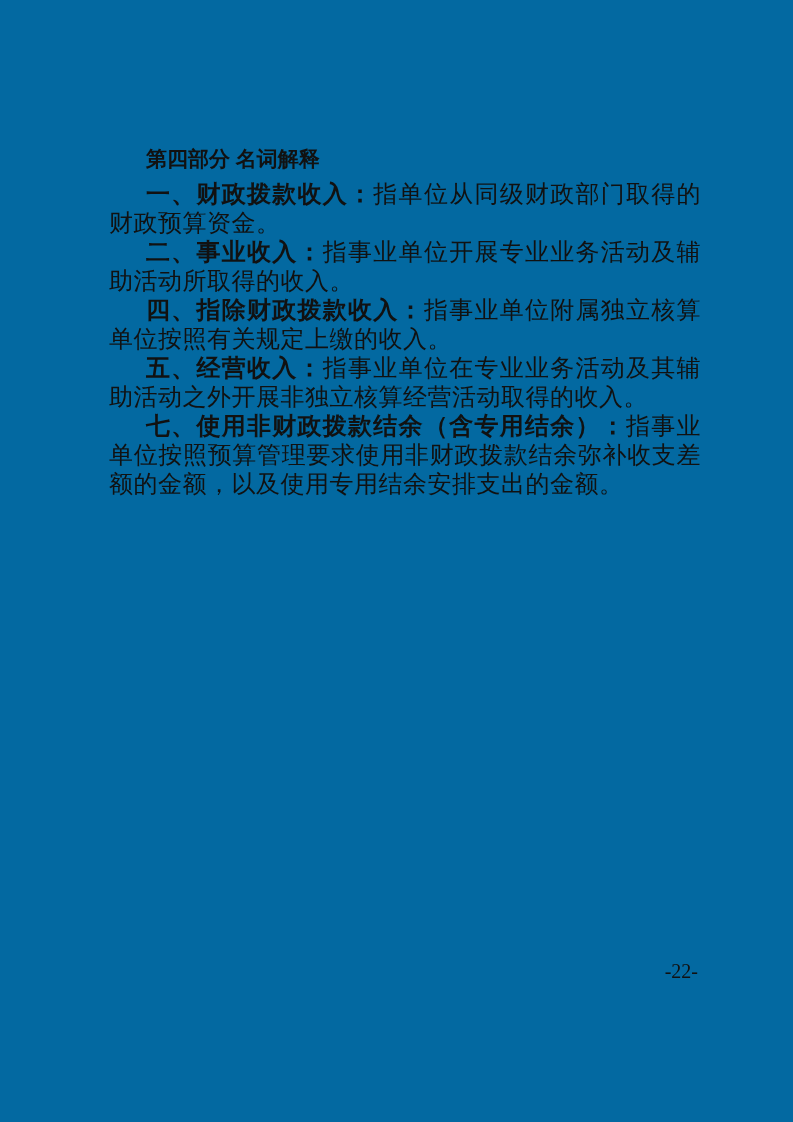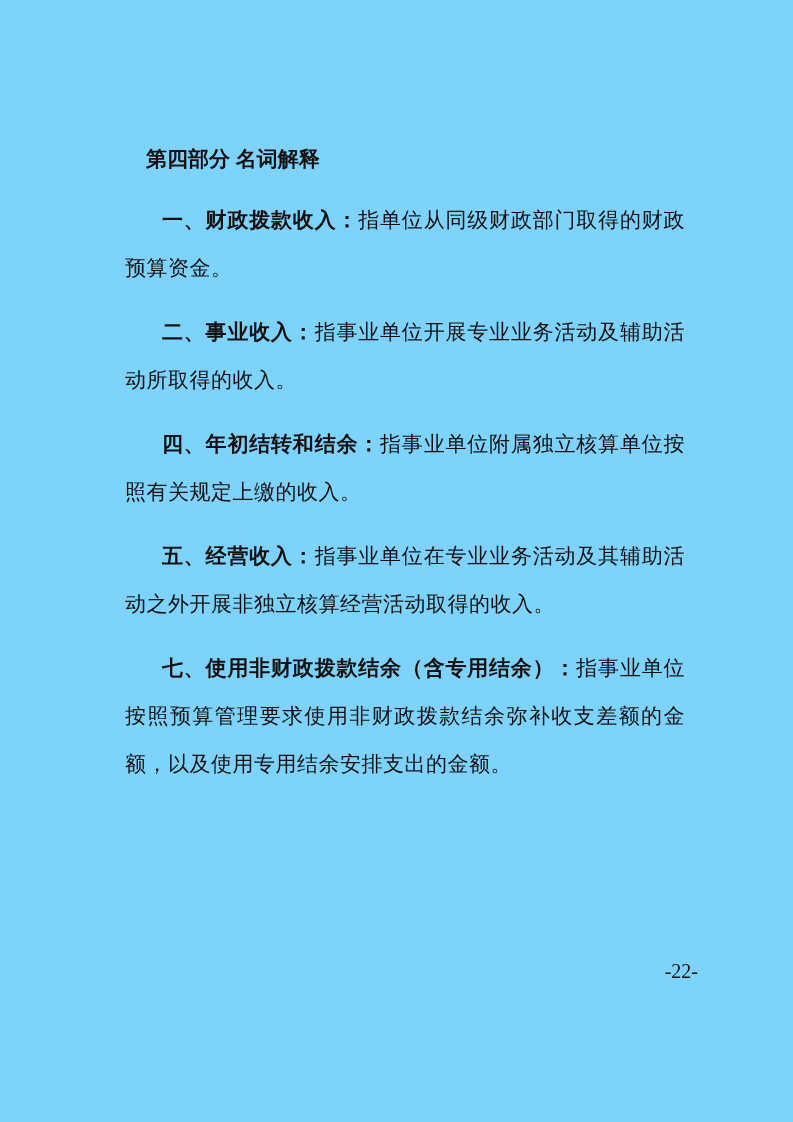--- a/index.html
+++ b/index.html
@@ -4,44 +4,44 @@
 <style>
   html, body {
     margin: 0;
     padding: 0;
     background: #ffffff;
   }
   .page {
     position: relative;
     width: 793px;
     height: 1122px;
-    background: #7dd3fc;
+    background: #0369a1;
     overflow: hidden;
     font-family: "Liberation Serif", "DejaVu Serif", serif;
     color: #111111;
   }
   .content {
     position: absolute;
     left: 109px;
     top: 138px;
     width: 592px;
   }
   .heading {
     margin: 0;
     padding: 0 0 0 37px;
     font-family: "Liberation Sans", "DejaVu Sans", sans-serif;
     font-weight: bold;
     font-size: 21px;
     line-height: 42px;
     color: #111111;
   }
   .para {
-    margin: 16px;
-    font-size: 21px;
-    line-height: 48px;
+    margin: 0;
+    font-size: 24px;
+    line-height: 29px;
     text-align: justify;
     text-indent: 37px;
     letter-spacing: 0.5px;
   }
   .term {
     font-weight: bold;
     font-family: "Liberation Serif", "DejaVu Serif", serif;
   }
   .def {
     font-weight: normal;
@@ -62,21 +62,21 @@
 <div class="page">
   <div class="content">
 
     <h1 class="heading">第四部分  名词解释</h1>
 
     <p class="para"><span class="term">一、财政拨款收入：</span><span class="def">指单位从同级财政部门取得的财政预算资金。</span></p>
 
     <p class="para"><span class="term">二、事业收入：</span><span class="def">指事业单位开展专业业务活动及辅助活动所取得的收入。</span></p>
 
 
-    <p class="para"><span class="term">四、年初结转和结余：</span><span class="def">指事业单位附属独立核算单位按照有关规定上缴的收入。</span></p>
+    <p class="para"><span class="term">四、指除财政拨款收入：</span><span class="def">指事业单位附属独立核算单位按照有关规定上缴的收入。</span></p>
 
     <p class="para"><span class="term">五、经营收入：</span><span class="def">指事业单位在专业业务活动及其辅助活动之外开展非独立核算经营活动取得的收入。</span></p>
 
 
     <p class="para"><span class="term">七、使用非财政拨款结余（含专用结余）：</span><span class="def">指事业单位按照预算管理要求使用非财政拨款结余弥补收支差额的金额，以及使用专用结余安排支出的金额。</span></p>
 
 
 
   </div>
 

